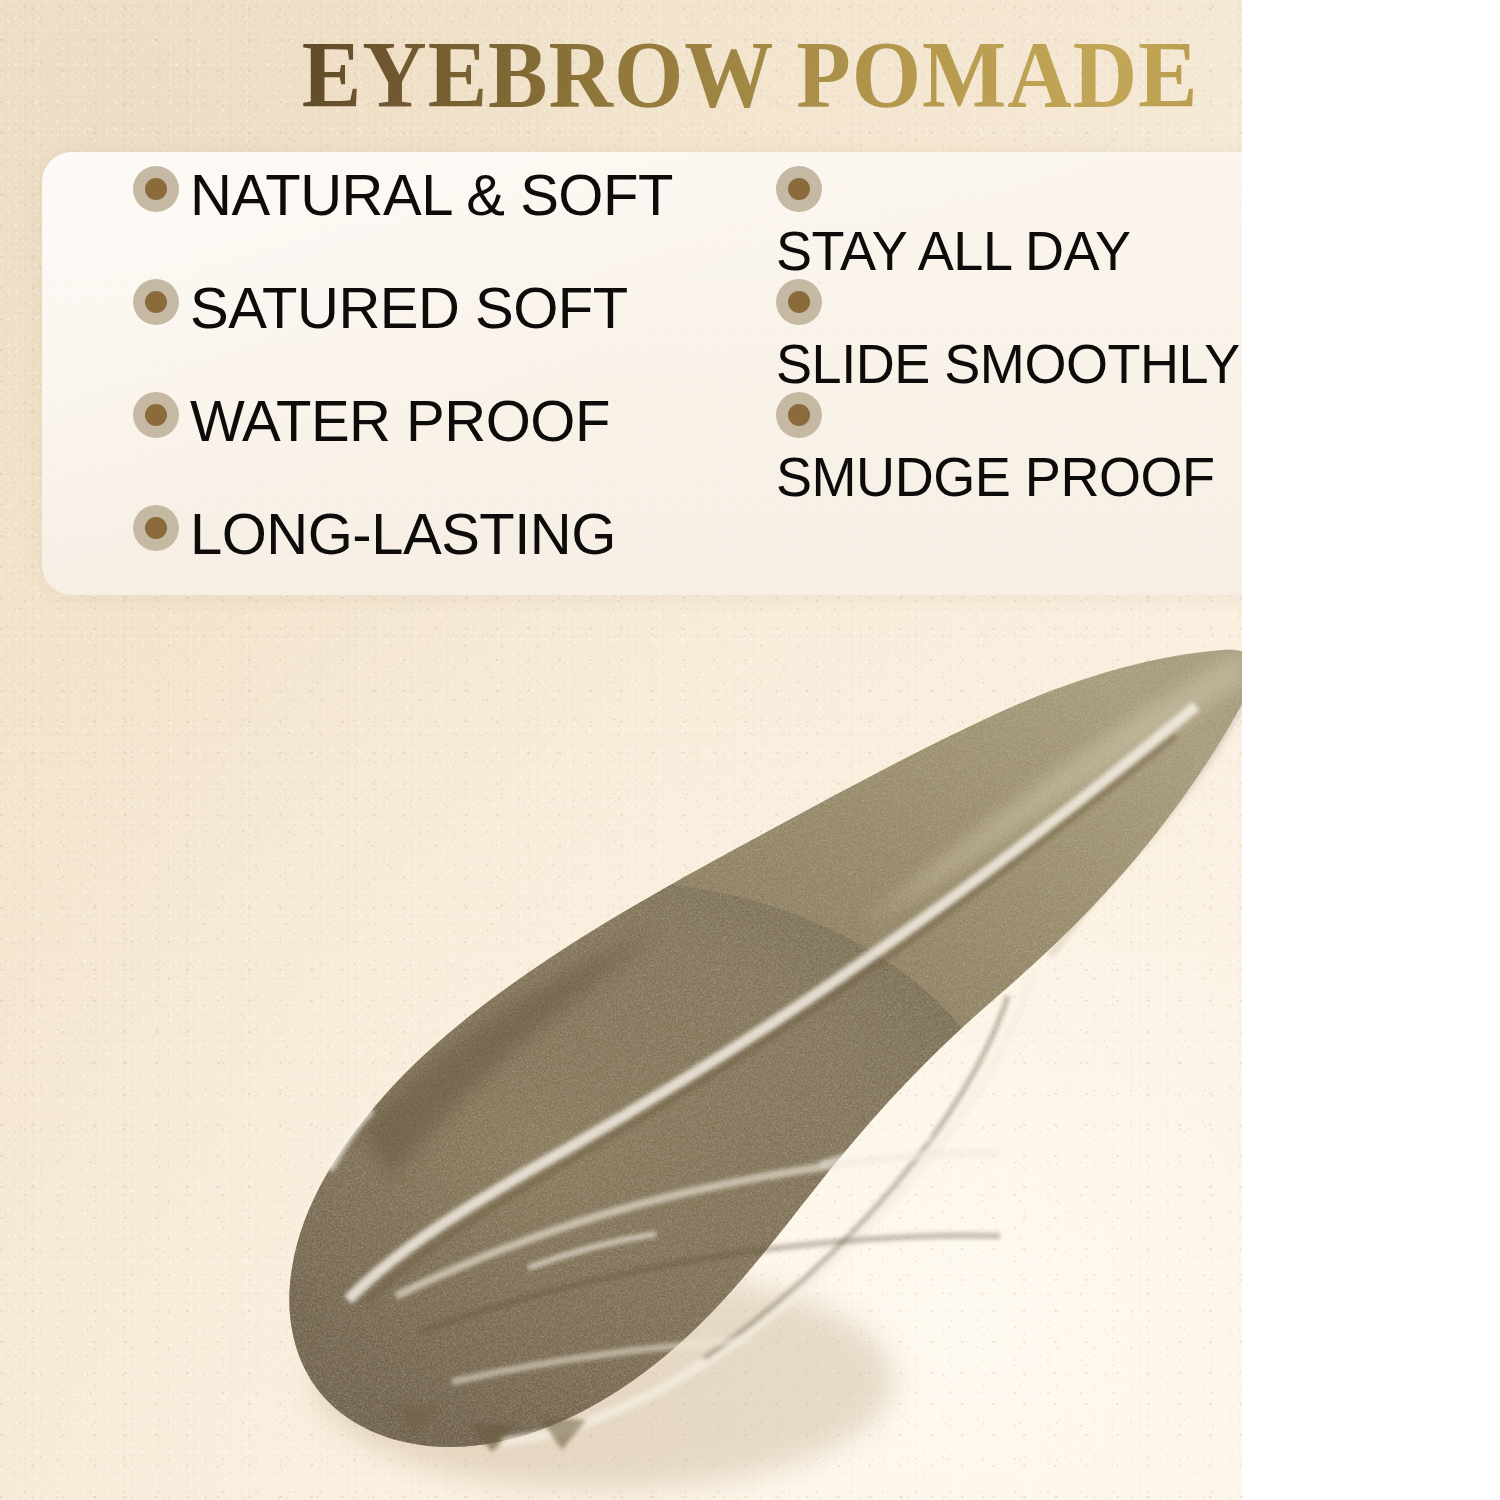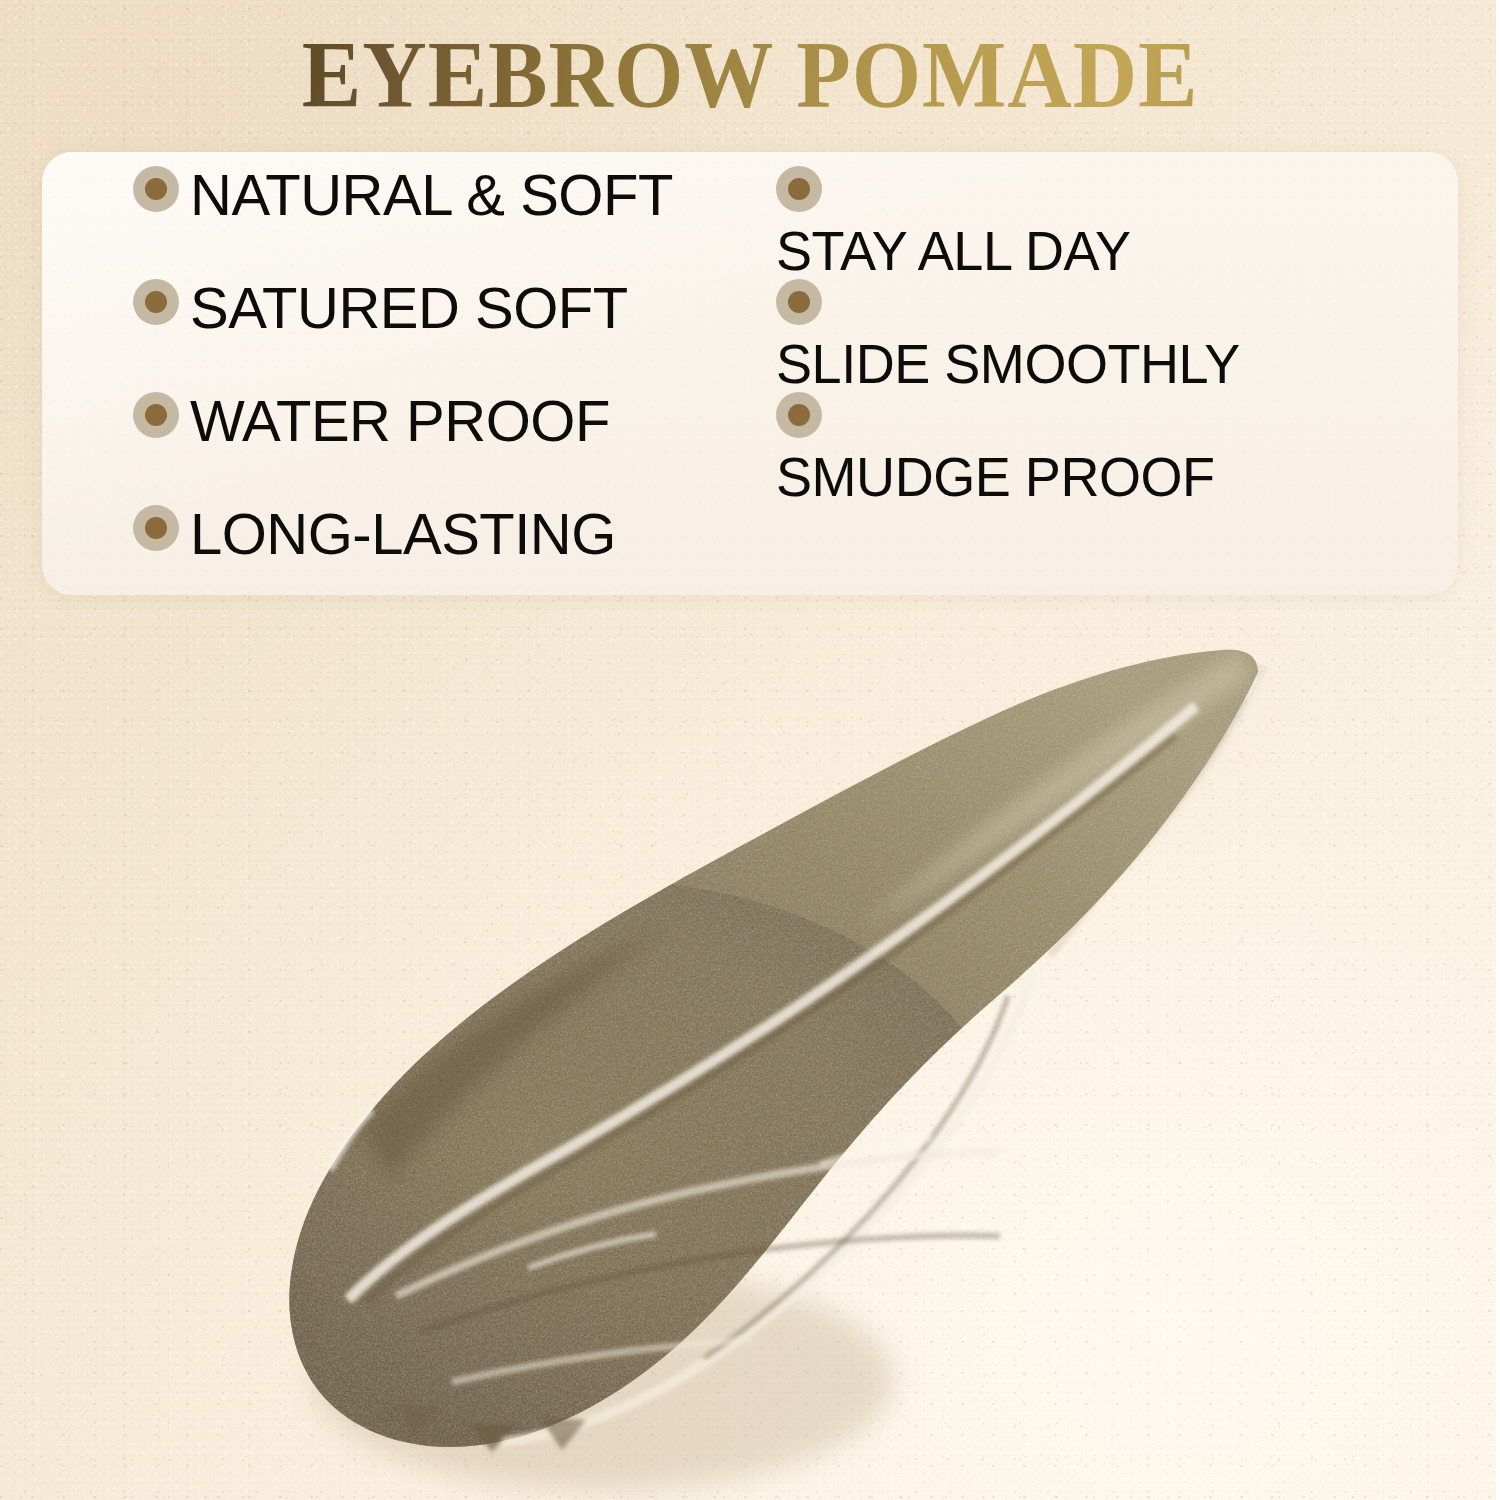--- a/index.html
+++ b/index.html
@@ -4,21 +4,21 @@
 <title>Eyebrow Pomade Product Feature Graphic</title>
 <style>
   html, body {
     margin: 0;
     padding: 0;
     background: #ffffff;
   }
 
   #page {
     position: relative;
-    width: 1496px;
+    width: 1242px;
     height: 1500px;
     overflow: hidden;
     font-family: "Liberation Sans", sans-serif;
     background-color: #f97316;
   }
 
   
   .bg-base {
     position: absolute;
     inset: 0;

